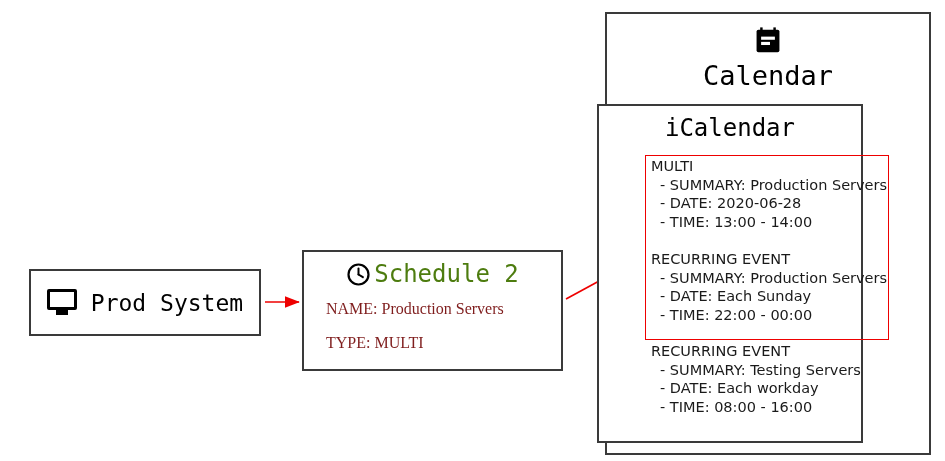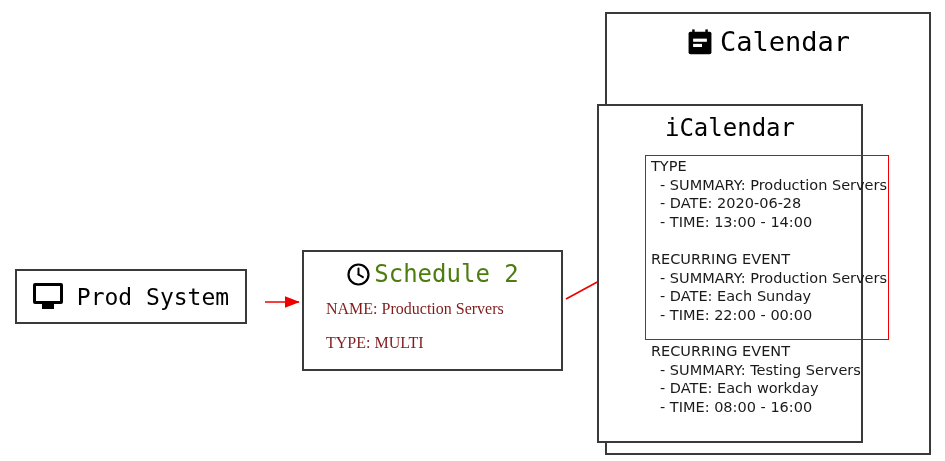--- a/index.html
+++ b/index.html
@@ -28,24 +28,24 @@
   }
   .box-red {
     position: absolute;
     background: transparent;
     border: 1.5px solid #ee0000;
     box-sizing: border-box;
   }
 
   
   #prod-system-box {
-    left: 15px;
+    left: 29px;
     top: 269px;
     width: 232px;
-    height: 55px;
+    height: 67px;
   }
   #prod-system-row {
     position: absolute;
     left: 0; top: 0; right: 0; bottom: 0;
     display: flex;
     align-items: center;
     justify-content: center;
     gap: 14px;
   }
   #prod-system-label {
@@ -131,20 +131,21 @@
   }
   #calendar-title-row {
     position: absolute;
     left: 0;
     top: 12px;
     width: 100%;
     display: flex;
     align-items: center;
     justify-content: center;
     gap: 6px;
+    flex-direction: column;
   }
   #calendar-title {
     font-family: "DejaVu Sans Mono", monospace;
     font-size: 27px;
     color: #000000;
     white-space: nowrap;
   }
   .calendar-icon {
     width: 28px;
     height: 28px;
@@ -262,21 +263,21 @@
     </div>
   </div>
 
   <div class="box box-black" id="icalendar-box">
     <div id="icalendar-title">iCalendar</div>
   </div>
 
   <div class="box-red" id="event-highlight-box"></div>
 
   <div class="event-block" id="event-block-0">
-    <span class="ev-head">TYPE</span>
+    <span class="ev-head">MULTI</span>
     <span class="ev-line">- SUMMARY: Production Servers</span>
     <span class="ev-line">- DATE: 2020-06-28</span>
     <span class="ev-line">- TIME: 13:00 - 14:00</span>
   </div>
 
   <div class="event-block" id="event-block-1">
     <span class="ev-head">RECURRING EVENT</span>
     <span class="ev-line">- SUMMARY: Production Servers</span>
     <span class="ev-line">- DATE: Each Sunday</span>
     <span class="ev-line">- TIME: 22:00 - 00:00</span>

